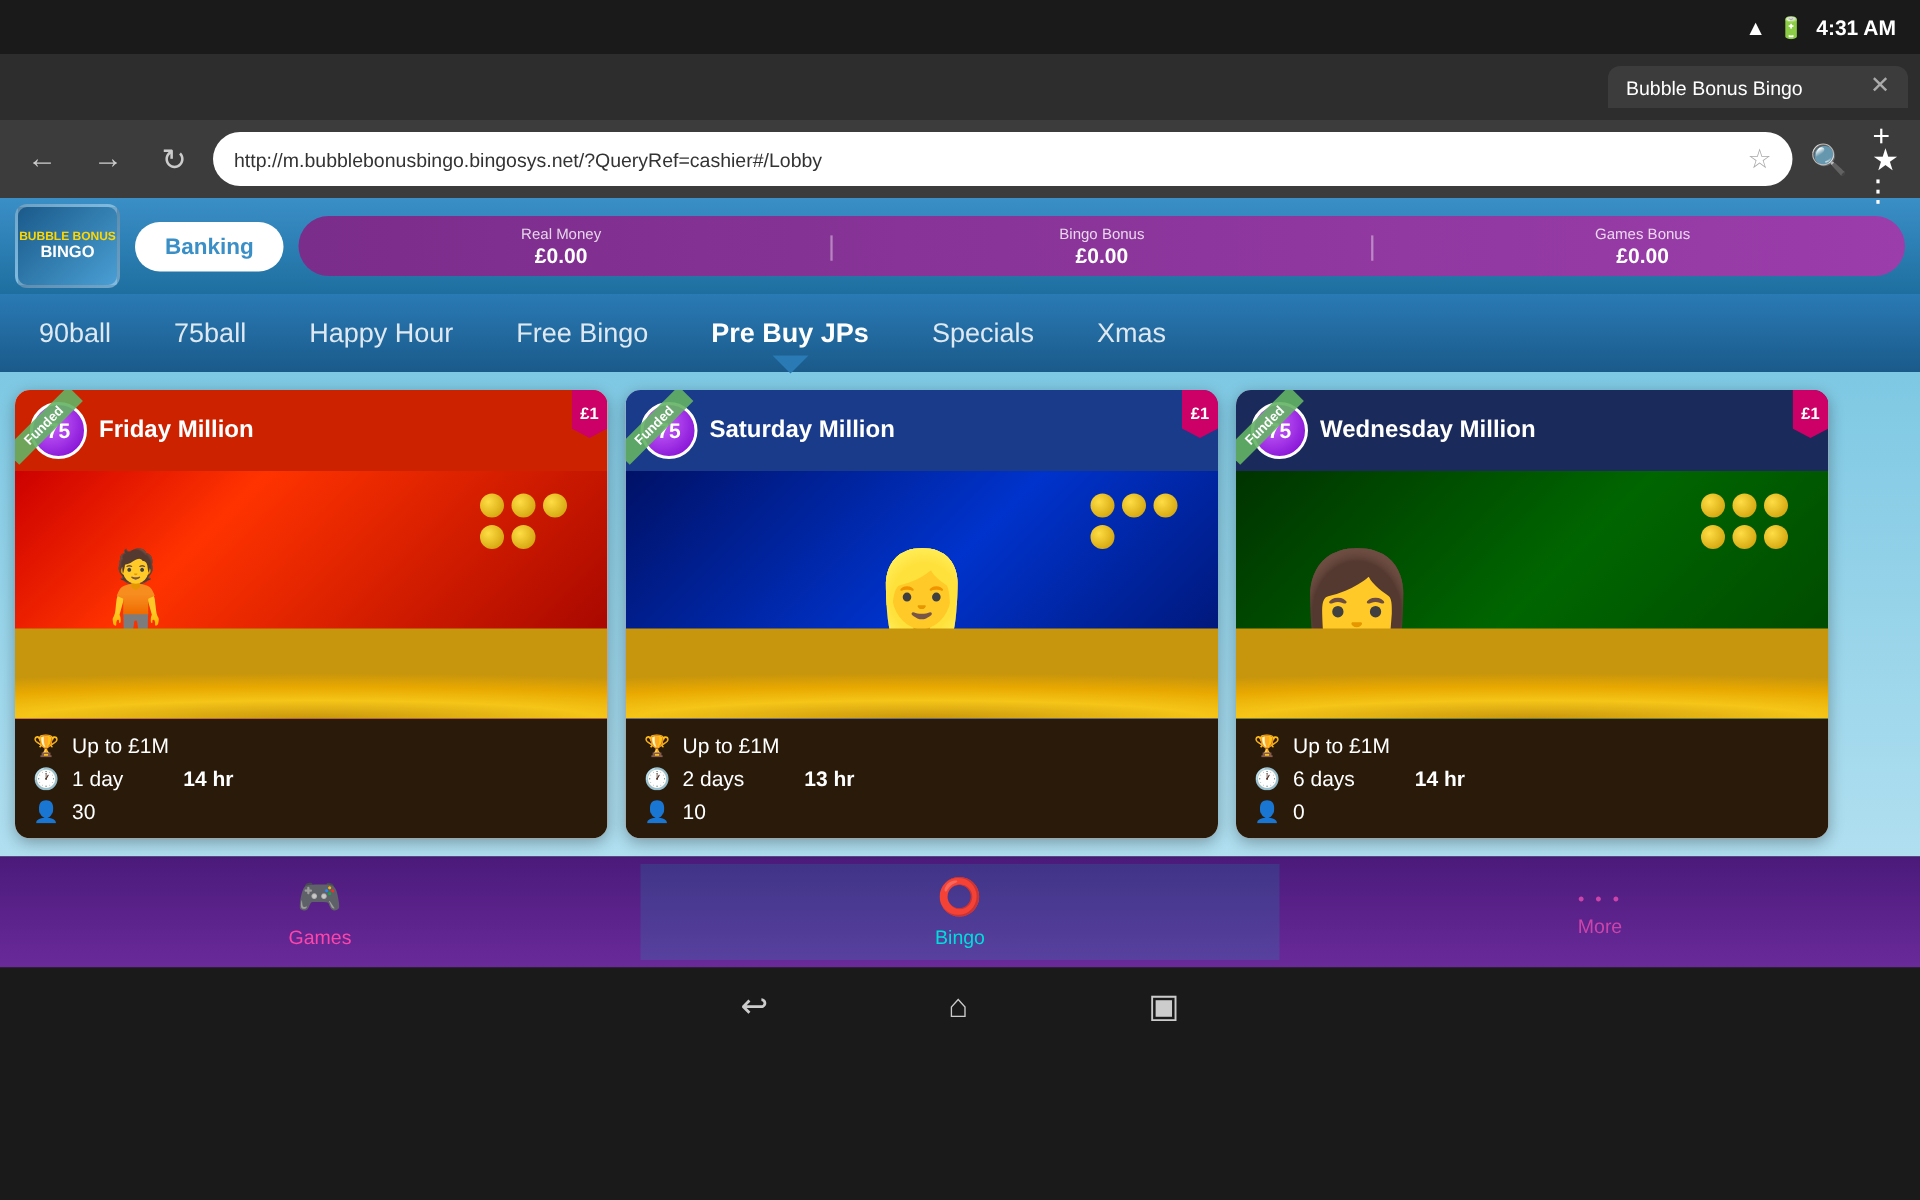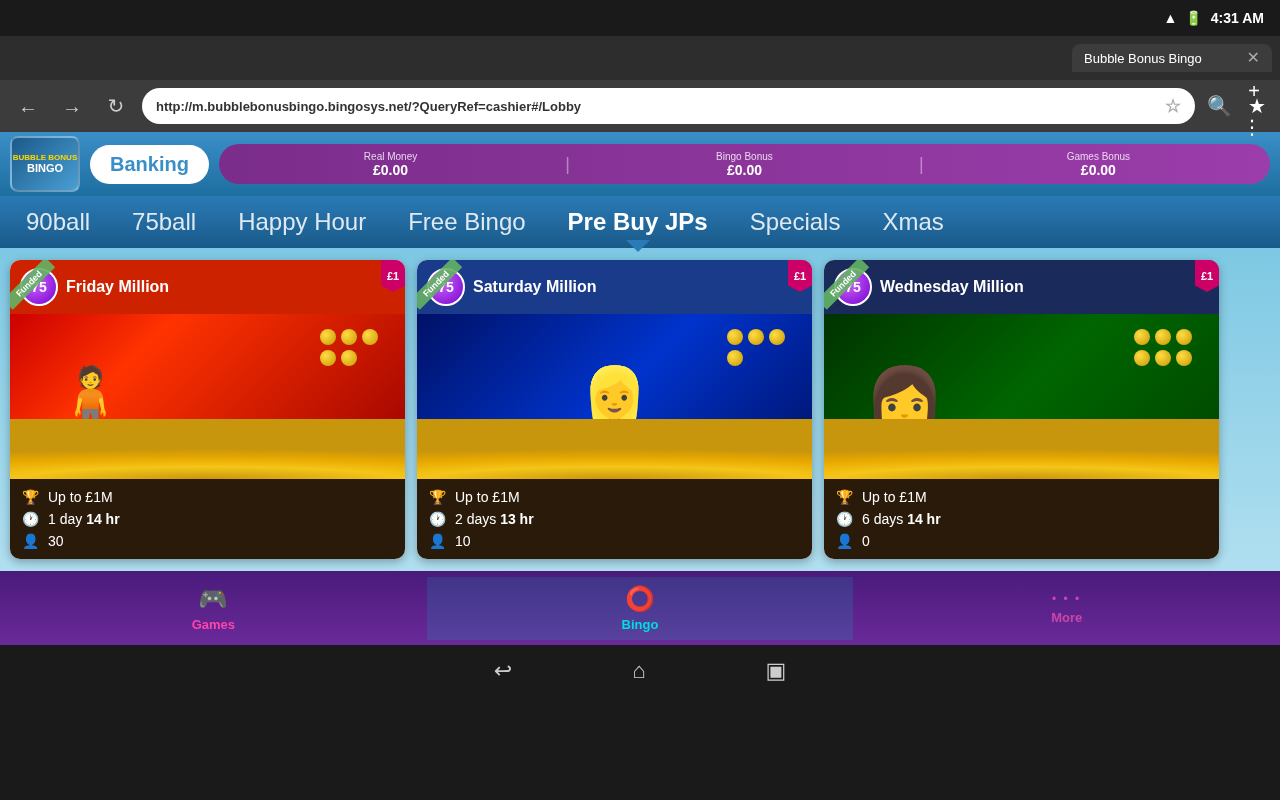--- a/index.html
+++ b/index.html
@@ -103,21 +103,20 @@
     .address-bar {
       flex: 1;
       background: white;
       border-radius: 20px;
       height: 36px;
       display: flex;
       align-items: center;
       padding: 12px 14px;
       font-size: 13px;
       color: #333;
-      font-weight: bold;
     }
     .address-text { flex: 1; color: #333; font-size: 13px; }
     .star-icon { color: #aaa; font-size: 18px; margin-left: 8px; }
     .nav-right-icons { display: flex; gap: 8px; align-items: center; }
     .nav-right-icons span { color: white; font-size: 20px; cursor: pointer; padding: 4px; }
 
     
     .app-header {
       background: linear-gradient(180deg, #3a8fc7 0%, #1e6fa0 100%);
       height: 64px;
@@ -142,21 +141,21 @@
       border: 2px solid rgba(255,255,255,0.3);
     }
     .logo-text-top { font-size: 8px; color: #ffd700; }
     .logo-text-bottom { font-size: 11px; color: white; }
     .banking-btn {
       background: white;
       color: #3a8fc7;
       border: none;
       border-radius: 20px;
       padding: 8px 20px;
-      font-size: 20px;
+      font-size: 15px;
       font-weight: bold;
       cursor: pointer;
     }
     .balance-bar {
       flex: 1;
       background: linear-gradient(90deg, #7b2d8b, #9b3dab);
       border-radius: 20px;
       height: 40px;
       display: flex;
       align-items: center;
@@ -177,21 +176,21 @@
     .game-nav {
       background: linear-gradient(180deg, #2a7ab5, #1a5a8a);
       height: 52px;
       display: flex;
       align-items: center;
       padding: 0 20px;
       gap: 30px;
     }
     .game-nav-item {
       color: rgba(255,255,255,0.85);
-      font-size: 24px;
+      font-size: 18px;
       cursor: pointer;
       padding: 8px 6px;
       position: relative;
     }
     .game-nav-item.active {
       color: white;
       font-weight: bold;
     }
     .game-nav-item.active::after {
       content: '';
@@ -310,42 +309,42 @@
     }
     .info-row {
       display: flex;
       align-items: center;
       gap: 8px;
       color: white;
       font-size: 14px;
     }
     .info-icon { color: #ff9933; font-size: 14px; width: 18px; text-align: center; }
     .info-text { color: white; font-size: 14px; }
-    .info-text strong { color: white; font-weight: bold; }
+    .info-text strong { color: white; font-weight: bold; margin-left: 36px; }
 
     
     .bottom-nav {
       height: 74px;
       background: linear-gradient(180deg, #4a1a7a, #6a2a9a);
       display: flex;
       align-items: center;
     }
     .bottom-nav-item {
       flex: 1;
       display: flex;
       flex-direction: column;
       align-items: center;
       justify-content: center;
       gap: 4px;
       cursor: pointer;
       padding: 8px;
     }
     .bottom-nav-item.active { background: rgba(0,200,200,0.15); }
     .bottom-nav-icon { font-size: 24px; }
-    .bottom-nav-label { font-size: 13px; font-weight: bold; }
+    .bottom-nav-label { font-size: 13px; font-weight: normal; }
     .nav-games { color: #ff44aa; }
     .nav-bingo { color: #00dddd; }
     .nav-more { color: #cc44aa; }
     .dots-icon { letter-spacing: 2px; font-size: 12px; }
 
     
     .android-nav {
       height: 52px;
       background: #1a1a1a;
       display: flex;

